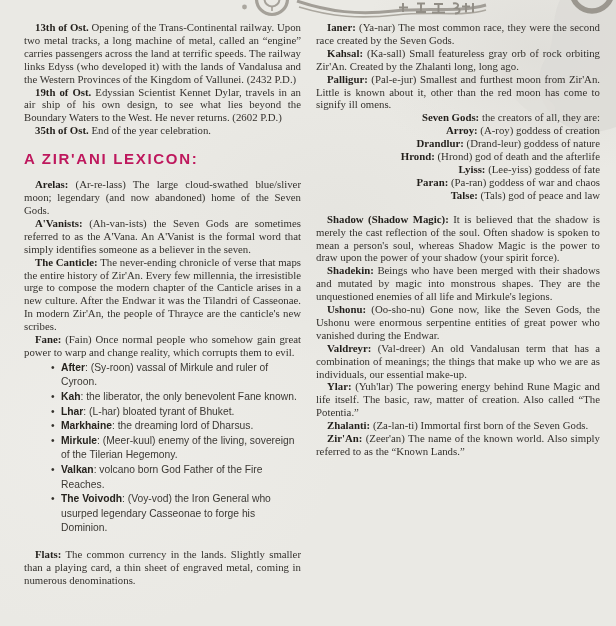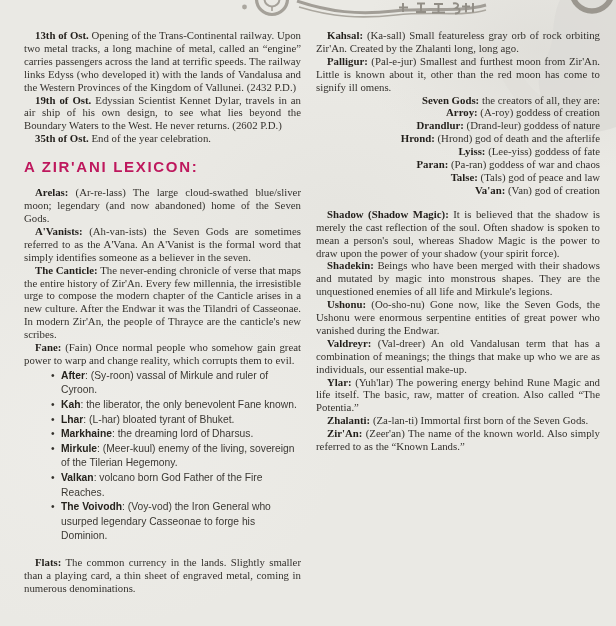--- a/index.html
+++ b/index.html
@@ -10,21 +10,21 @@
       radial-gradient(ellipse 260px 180px at 88% 8%, rgba(214,212,207,.5), transparent 70%),
       radial-gradient(ellipse 420px 320px at 15% 70%, rgba(238,237,233,.9), transparent 60%),
       radial-gradient(ellipse 300px 220px at 55% 35%, rgba(226,225,220,.55), transparent 65%);
     font-family:"Liberation Serif", serif;
     color:#34312d;
   }
   .layer-art{position:absolute;top:0;left:0;z-index:0;}
   .columns{
     position:relative;z-index:2;
     display:flex;gap:15px;
-    padding:29px 13px 0 24px;
+    padding:21px 13px 0 24px;
     box-sizing:border-box;width:616px;
   }
   .col-left{width:277px;flex:0 0 277px;}
   .col-right{width:284px;flex:0 0 284px;}
   p.para{
     margin:0;
     font-size:10.8px;line-height:12.9px;
     text-align:justify;text-indent:11px;
     color:#34312d;
   }
@@ -143,20 +143,24 @@
 
     <p class="para entry">
       <b>Flats:</b>
       <span>The common currency in the lands. Slightly smaller than a playing card, a thin sheet of engraved metal, coming in numerous denominations.</span>
     </p>
   </div>
 
   <div class="col-right">
 
     <p class="para entry">
+      <b>Ianer:</b>
+      <span>(Ya-nar) The most common race, they were the second race created by the Seven Gods.</span>
+    </p>
+    <p class="para entry">
       <b>Kahsal:</b>
       <span>(Ka-sall) Small featureless gray orb of rock orbiting Zir'An. Created by the Zhalanti long, long ago.</span>
     </p>
     <p class="para entry">
       <b>Palligur:</b>
       <span>(Pal-e-jur) Smallest and furthest moon from Zir'An. Little is known about it, other than the red moon has come to signify ill omens.</span>
     </p>
 
     <div class="gods-block">
       <div class="god-line">
@@ -180,24 +184,20 @@
         <span>(Lee-yiss) goddess of fate</span>
       </div>
       <div class="god-line">
         <b>Paran:</b>
         <span>(Pa-ran) goddess of war and chaos</span>
       </div>
       <div class="god-line">
         <b>Talse:</b>
         <span>(Tals) god of peace and law</span>
       </div>
-      <div class="god-line">
-        <b>Va'an:</b>
-        <span>(Van) god of creation</span>
-      </div>
     </div>
 
     <p class="para entry">
       <b>Shadow (Shadow Magic):</b>
       <span>It is believed that the shadow is merely the cast reflection of the soul. Often shadow is spoken to mean a person's soul, whereas Shadow Magic is the power to draw upon the power of your shadow (your spirit force).</span>
     </p>
     <p class="para entry">
       <b>Shadekin:</b>
       <span>Beings who have been merged with their shadows and mutated by magic into monstrous shapes. They are the unquestioned enemies of all life and Mirkule's legions.</span>
     </p>

